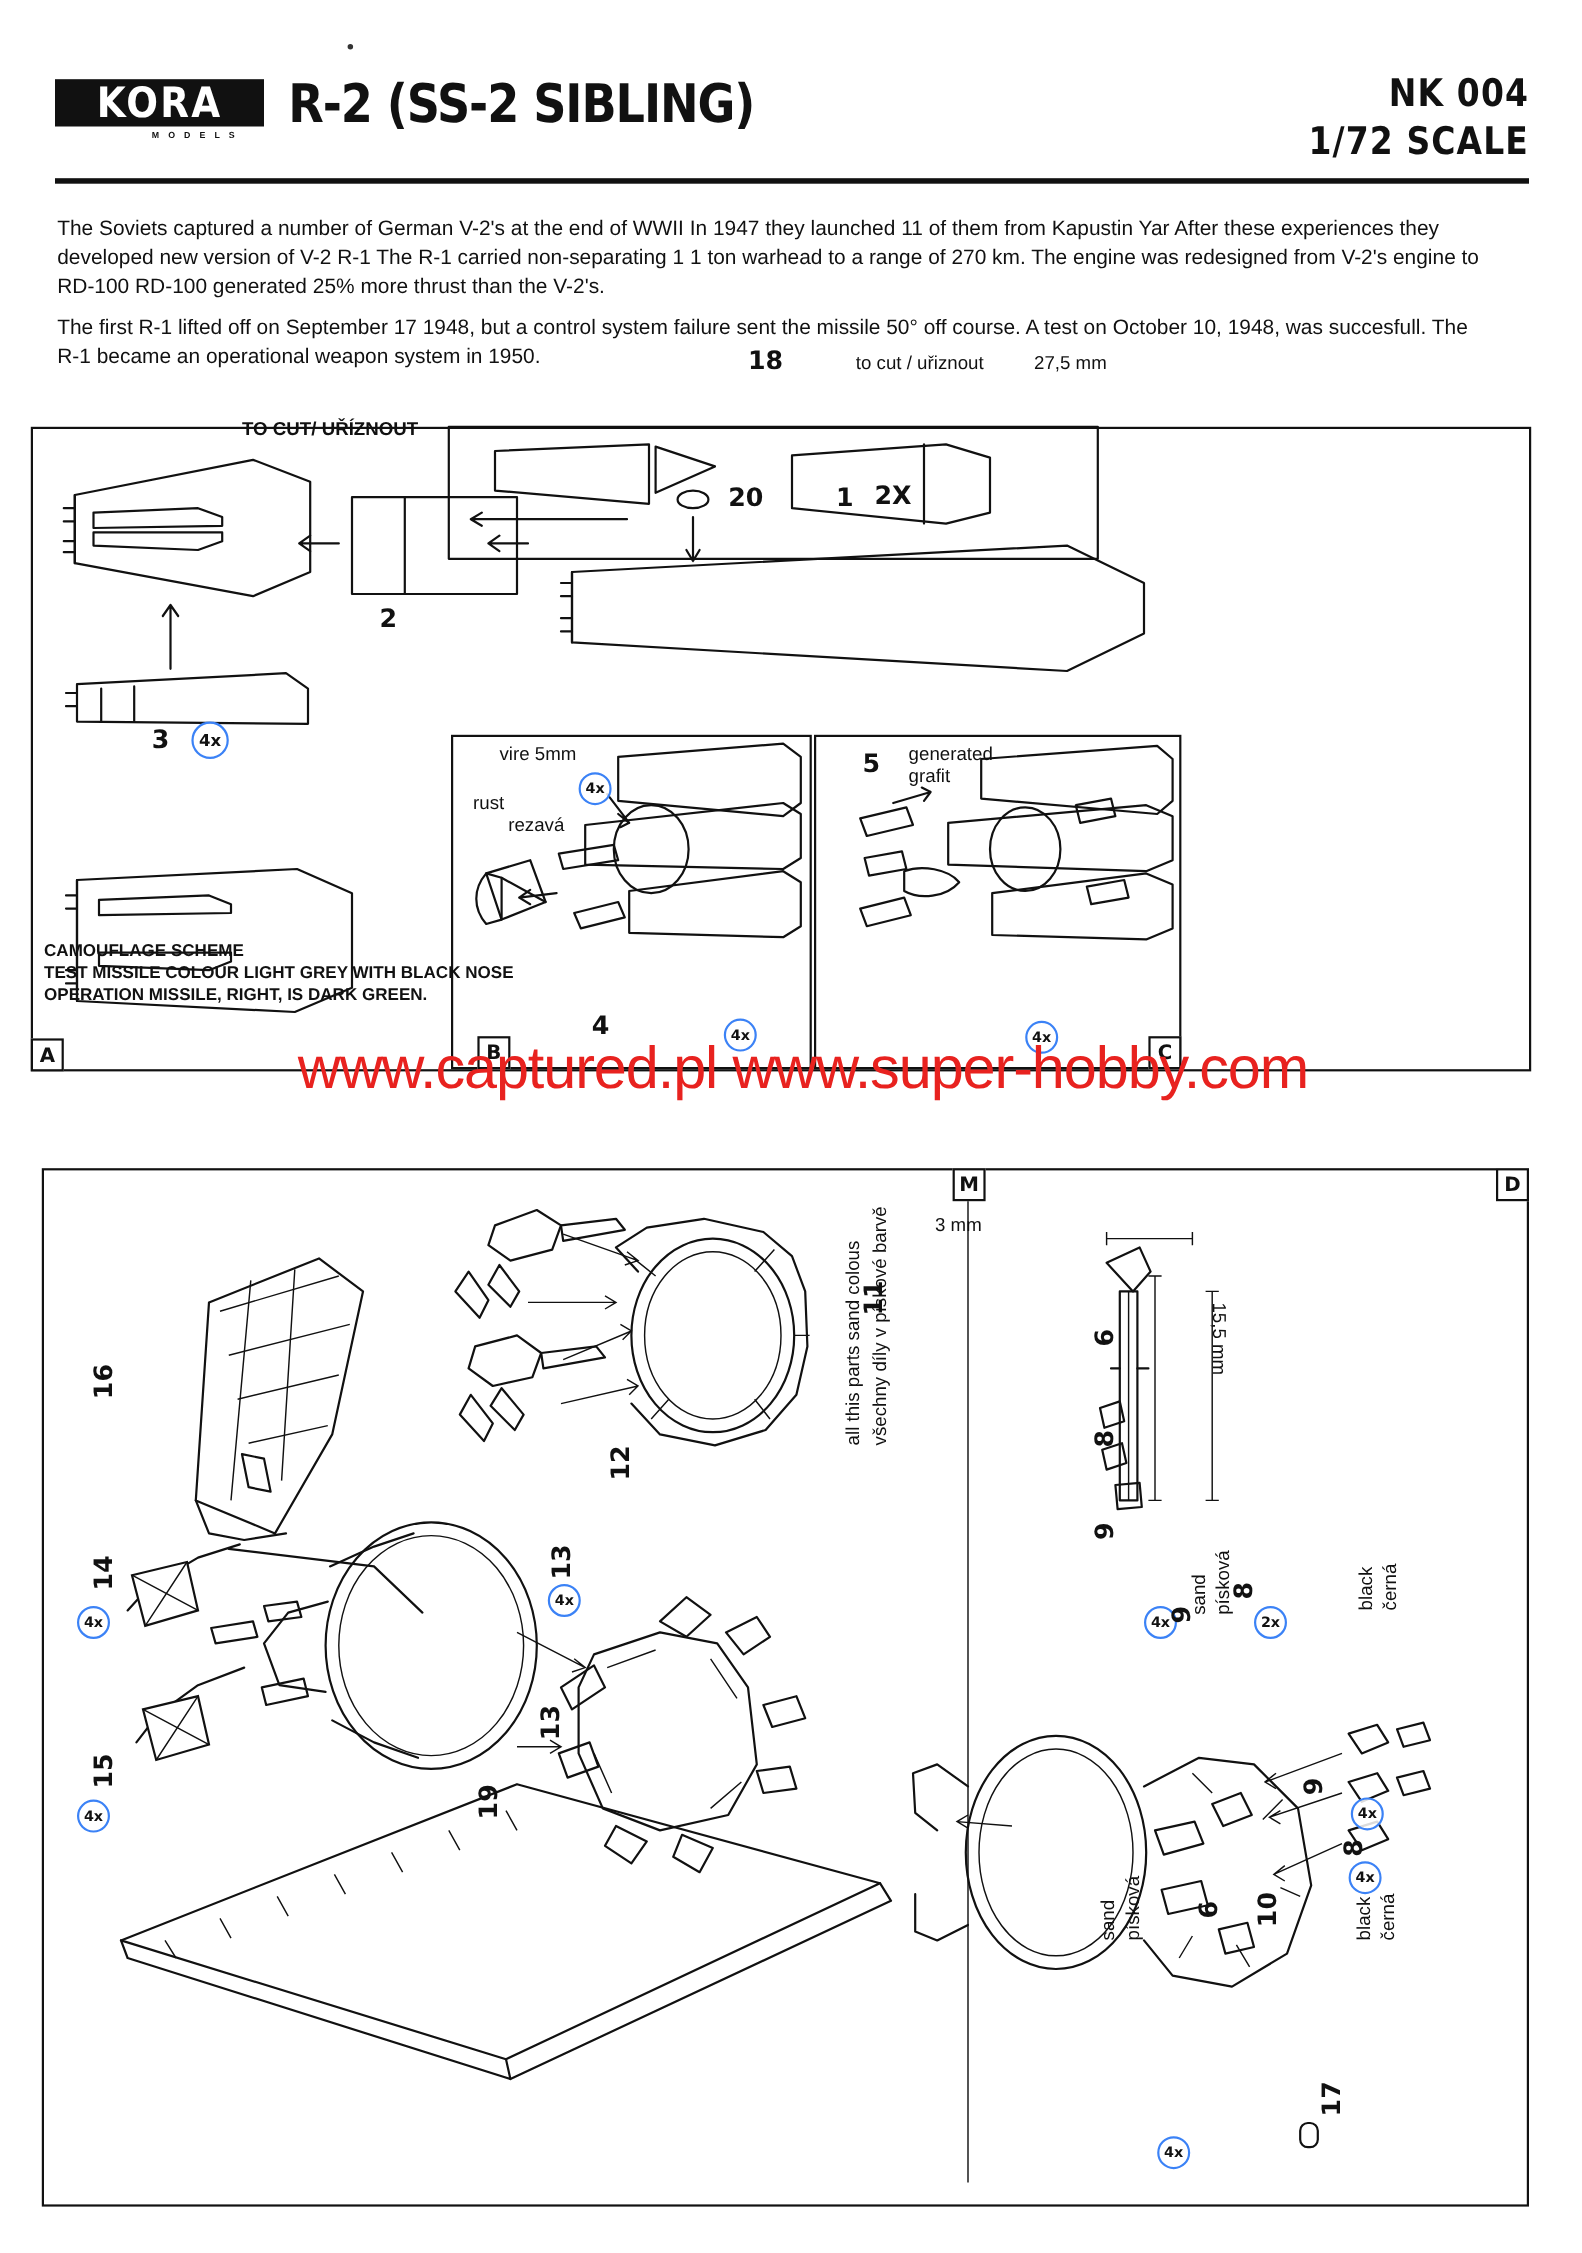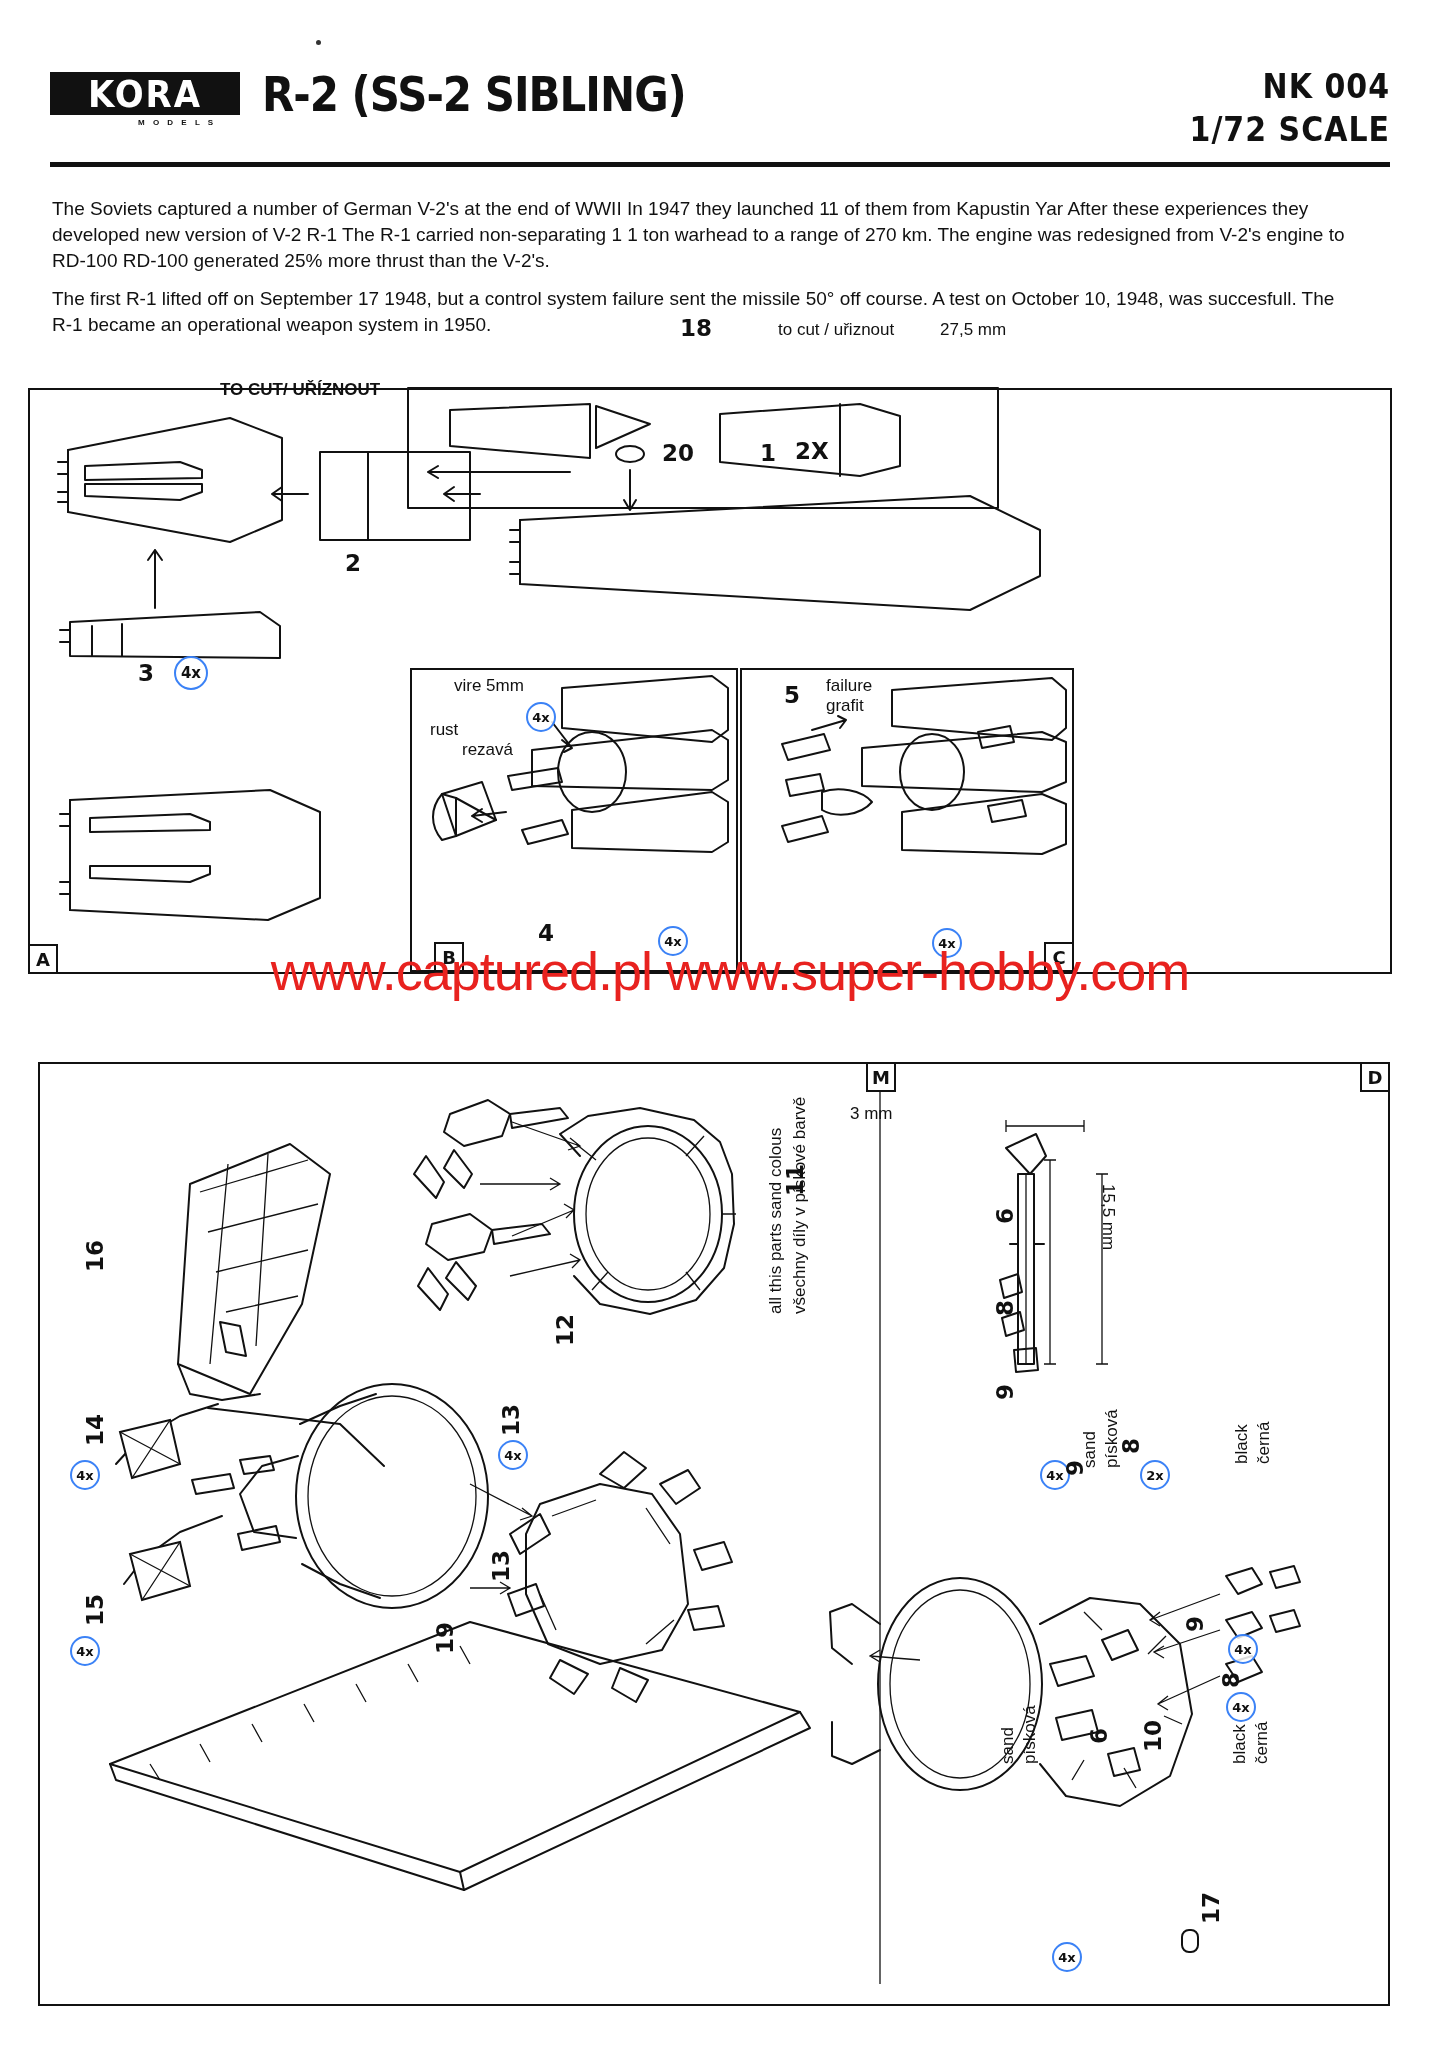--- a/index.html
+++ b/index.html
@@ -345,27 +345,32 @@
         <ellipse class="stroke" cx="190" cy="102" rx="32" ry="38"></ellipse>
         <path class="stroke" d="M40 74 L82 64 L88 80 L46 90 Z"></path>
         <path class="stroke" d="M44 110 L78 104 L82 120 L48 126 Z"></path>
         <path class="stroke" d="M40 156 L80 146 L86 162 L46 172 Z"></path>
         <path class="stroke" d="M236 62 L268 56 L272 72 L240 78 Z"></path>
         <path class="stroke" d="M246 136 L280 130 L284 146 L250 152 Z"></path>
         <path class="stroke" d="M80 122 C96 116 120 120 130 132 C118 146 94 148 80 140 Z"></path>
         <path class="stroke" d="M70 60 L104 50 M96 46 L104 50 L98 58"></path>
       </svg>
       <div class="num" style="left:42px; top:12px;">5</div>
-      <div class="lbl" style="position:absolute;left:84px; top:6px;">failure</div>
+      <div class="lbl" style="position:absolute;left:84px; top:6px;">generated</div>
       <div class="lbl" style="position:absolute;left:84px; top:26px;">grafit</div>
       <div class="circ small" style="left:190px; top:258px;">4x</div>
       <div class="corner-letter" style="right:-2px; bottom:-2px;">C</div>
     </div>
   </div>
 
+  <div class="camo">
+    <div>CAMOUFLAGE SCHEME</div>
+    <div>TEST MISSILE COLOUR LIGHT GREY WITH BLACK NOSE</div>
+    <div>OPERATION MISSILE, RIGHT, IS DARK GREEN.</div>
+  </div>
 
   <div class="panel" id="panel-bottom">
 
     <svg width="1344" height="936" viewBox="0 0 1344 936" style="position:absolute;left:0;top:0;">
 
       <path class="stroke-thin" d="M840 12 L840 920" stroke-dasharray="0"></path>
 
       <g>
 
         <path class="stroke" d="M150 120 L250 80 L290 110 L262 240 L210 330 L138 300 Z"></path>

